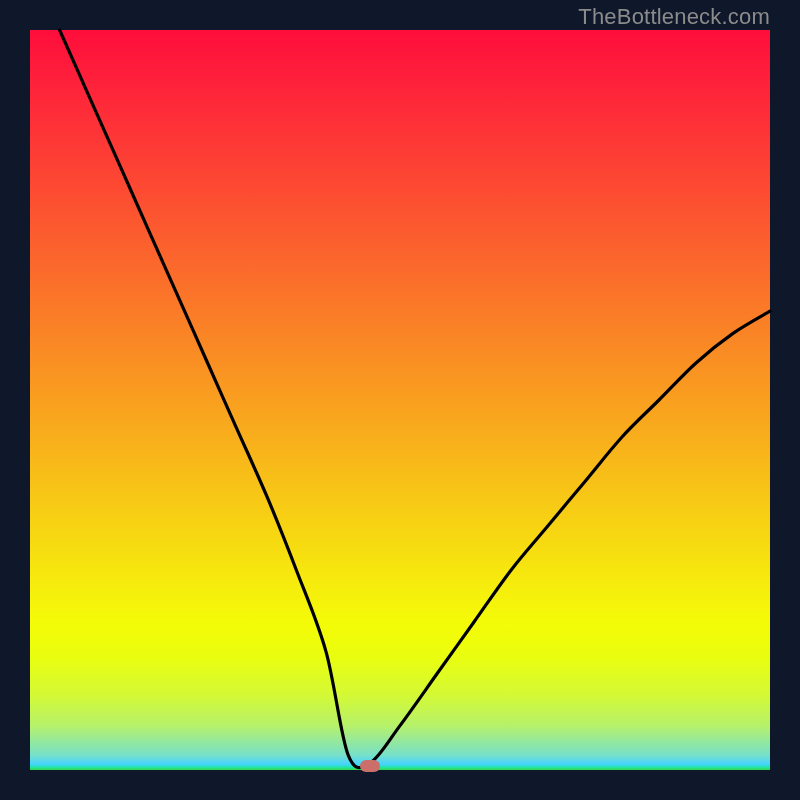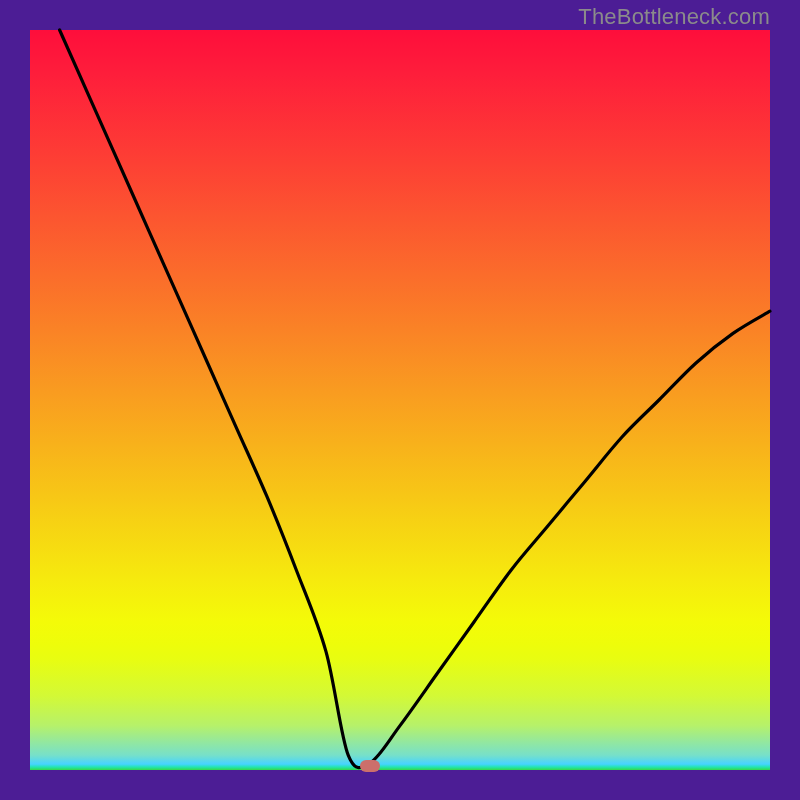--- a/index.html
+++ b/index.html
@@ -10,21 +10,21 @@
     background: #000;
     overflow: hidden;
     font-family: Arial, Helvetica, sans-serif;
   }
   .frame {
     position: absolute;
     left: 0;
     top: 0;
     width: 800px;
     height: 800px;
-    background: #4c1d95;
+    background: #0f172a;
   }
   .plot {
     position: absolute;
     left: 30px;
     top: 30px;
     width: 740px;
     height: 740px;
     
     background: linear-gradient(
       to bottom,

